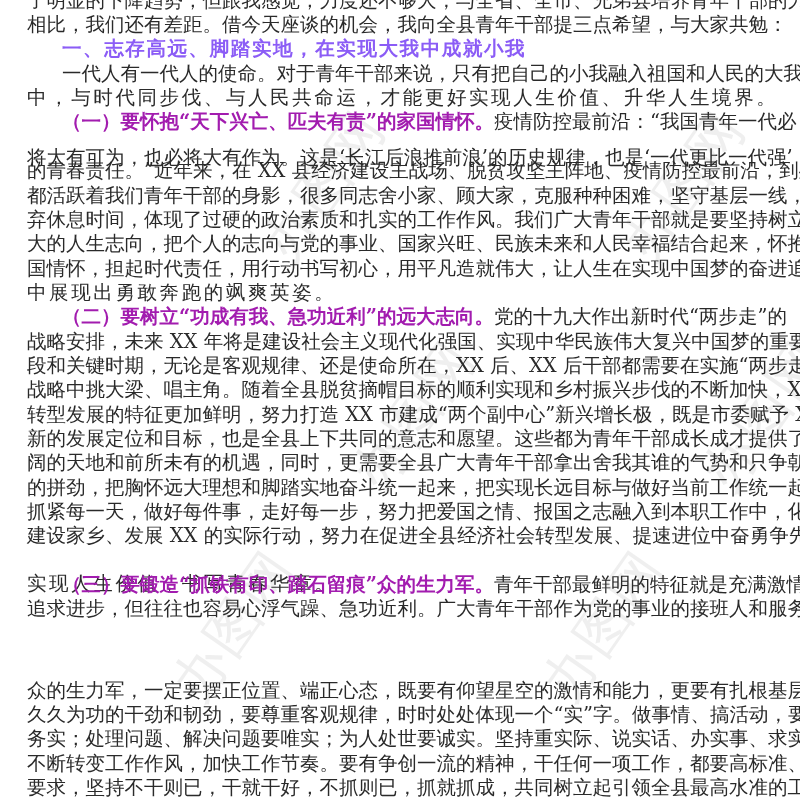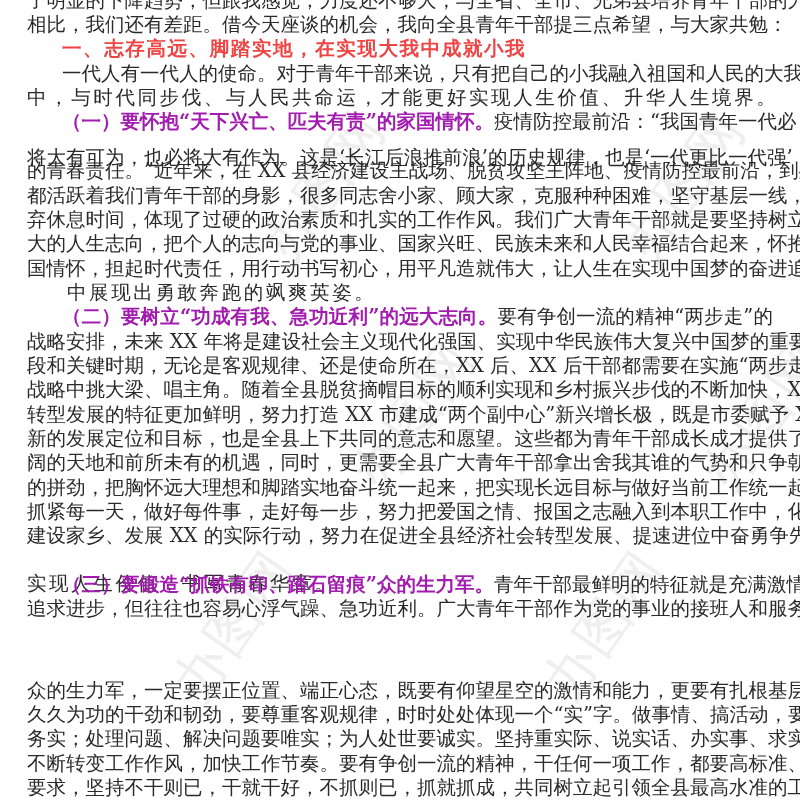--- a/index.html
+++ b/index.html
@@ -39,21 +39,21 @@
   .line.just {
     width: 746px;
     text-align-last: justify;
     text-align: justify;
     letter-spacing: 0;
   }
   .indent { left: 35px; }
   .line.just.indent { width: 711px; }
   .bold {
     font-weight: bold;
-    color: #ef4444;
+    color: #8b5cf6;
   }
   .b { font-weight: bold; color: #a21caf; }
   .watermark {
     position: absolute;
     font-family: "DejaVu Sans", sans-serif;
     font-size: 54px;
     color: rgba(180,180,180,0.22);
     transform: rotate(-55deg);
     transform-origin: center center;
     white-space: nowrap;
@@ -85,24 +85,24 @@
 
     <div class="line just indent" style="top:110px;">
       <span class="b">（一）要怀抱“天下兴亡、匹夫有责”的家国情怀。</span><span>疫情防控最前沿：“我国青年一代必</span>
     </div>
     <div class="line just" style="top:146px;">将大有可为，也必将大有作为。这是‘长江后浪推前浪’的历史规律，也是‘一代更比一代强’</div>
     <div class="line just" style="top:159px;">的青春责任。”近年来，在 XX 县经济建设主战场、脱贫攻坚主阵地、疫情防控最前沿，到处</div>
     <div class="line just" style="top:184px;">都活跃着我们青年干部的身影，很多同志舍小家、顾大家，克服种种困难，坚守基层一线，放</div>
     <div class="line just" style="top:208px;">弃休息时间，体现了过硬的政治素质和扎实的工作作风。我们广大青年干部就是要坚持树立远</div>
     <div class="line just" style="top:232px;">大的人生志向，把个人的志向与党的事业、国家兴旺、民族未来和人民幸福结合起来，怀抱家</div>
     <div class="line just" style="top:257px;">国情怀，担起时代责任，用行动书写初心，用平凡造就伟大，让人生在实现中国梦的奋进追逐</div>
-    <div class="line" style="top:281px;margin-left:40px;">中展现出勇敢奔跑的飒爽英姿。</div>
+    <div class="line" style="top:281px;">中展现出勇敢奔跑的飒爽英姿。</div>
 
     <div class="line just indent" style="top:305px;">
-      <span class="b">（二）要树立“功成有我、急功近利”的远大志向。</span><span>要有争创一流的精神“两步走”的</span>
+      <span class="b">（二）要树立“功成有我、急功近利”的远大志向。</span><span>党的十九大作出新时代“两步走”的</span>
     </div>
     <div class="line just" style="top:330px;">战略安排，未来 XX 年将是建设社会主义现代化强国、实现中华民族伟大复兴中国梦的重要阶</div>
     <div class="line just" style="top:354px;">段和关键时期，无论是客观规律、还是使命所在，XX 后、XX 后干部都需要在实施“两步走”</div>
     <div class="line just" style="top:378px;">战略中挑大梁、唱主角。随着全县脱贫摘帽目标的顺利实现和乡村振兴步伐的不断加快，XX</div>
     <div class="line just" style="top:403px;">转型发展的特征更加鲜明，努力打造 XX 市建成“两个副中心”新兴增长极，既是市委赋予 XX</div>
     <div class="line just" style="top:427px;">新的发展定位和目标，也是全县上下共同的意志和愿望。这些都为青年干部成长成才提供了广</div>
     <div class="line just" style="top:451px;">阔的天地和前所未有的机遇，同时，更需要全县广大青年干部拿出舍我其谁的气势和只争朝夕</div>
     <div class="line just" style="top:476px;">的拼劲，把胸怀远大理想和脚踏实地奋斗统一起来，把实现长远目标与做好当前工作统一起来，</div>
     <div class="line just" style="top:500px;">抓紧每一天，做好每件事，走好每一步，努力把爱国之情、报国之志融入到本职工作中，化为</div>
     <div class="line just" style="top:524px;">建设家乡、发展 XX 的实际行动，努力在促进全县经济社会转型发展、提速进位中奋勇争先，</div>

